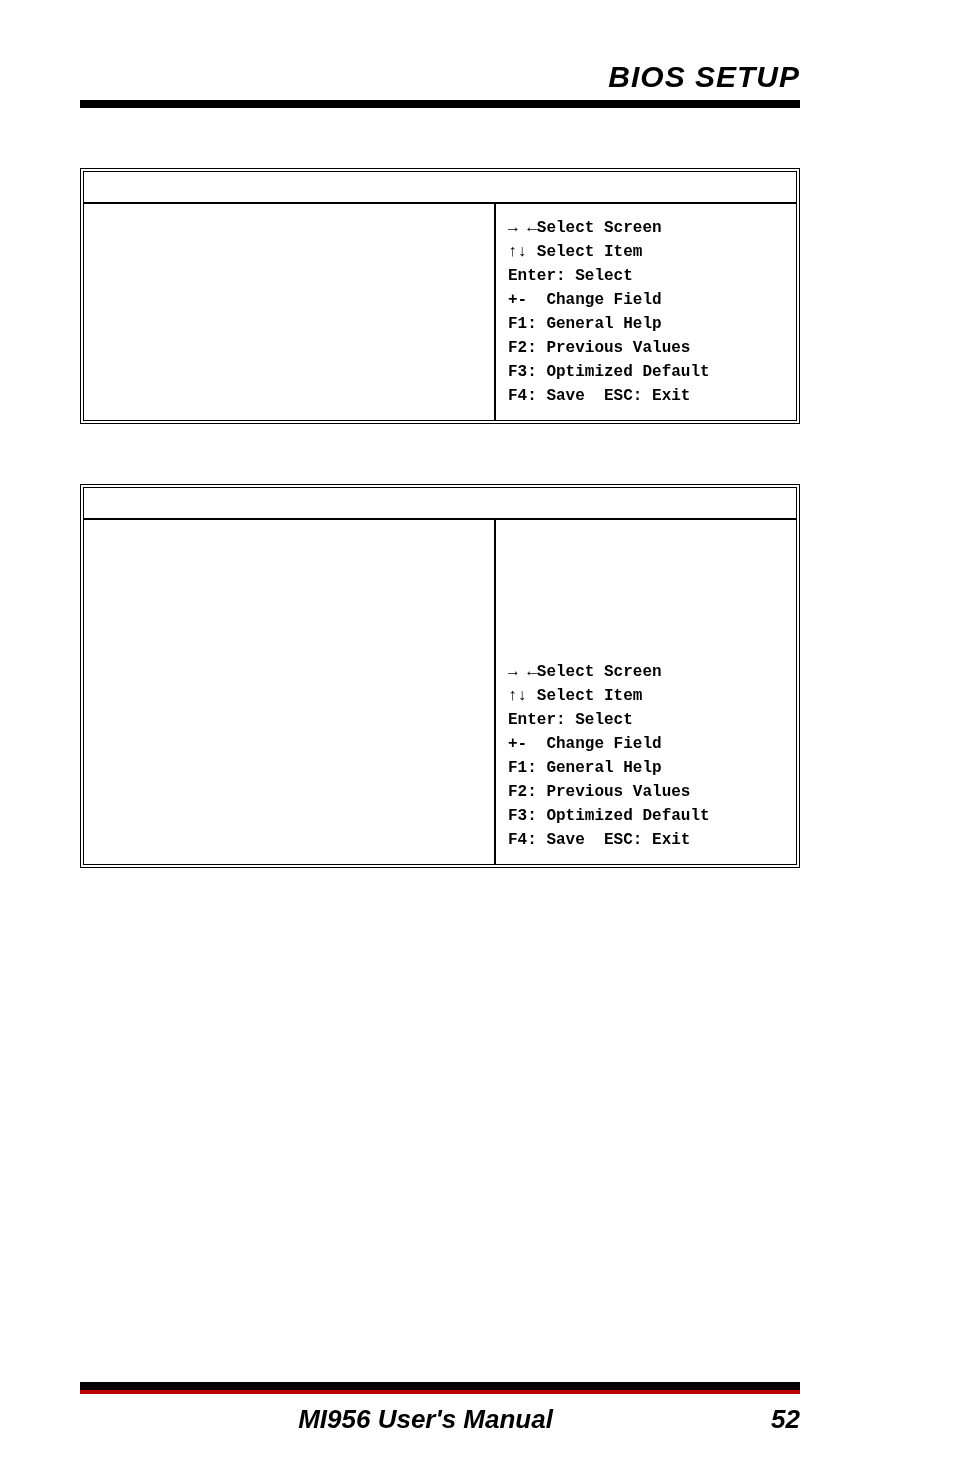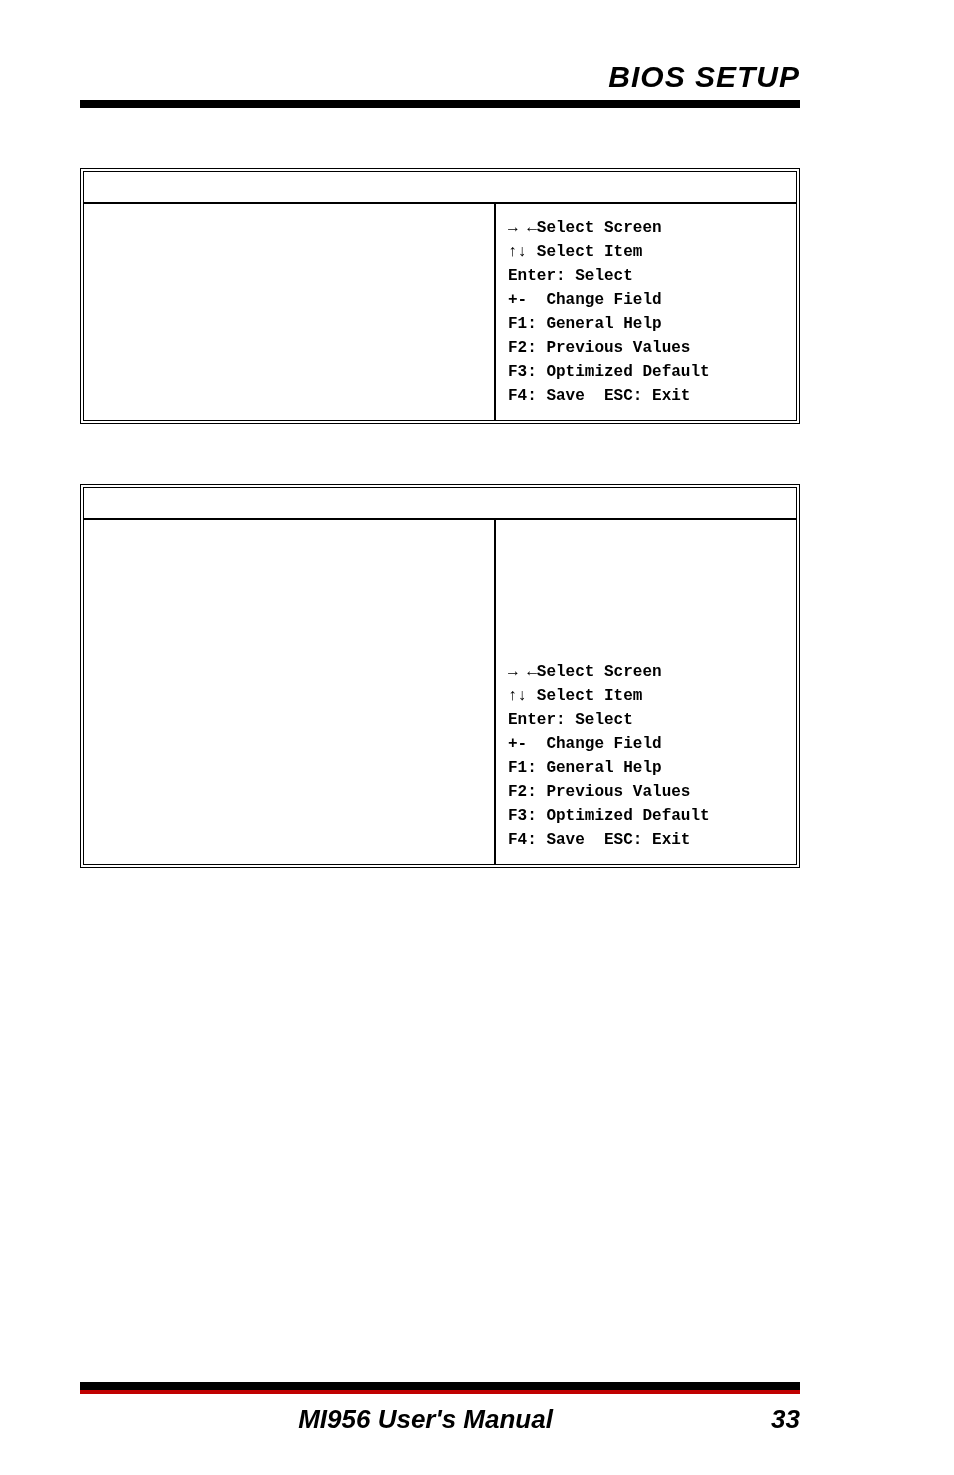--- a/index.html
+++ b/index.html
@@ -56,17 +56,17 @@
 <span>F4: Save  ESC: Exit</span></div>
     </div>
   </div>
 
   <div class="footer">
     <div class="footer-rule"></div>
     <div class="footer-accent"></div>
     <div class="footer-row">
       <span></span>
       <span>MI956 User's Manual</span>
-      <span>33</span>
+      <span>52</span>
     </div>
   </div>
 
 </div>
 
 </body></html>

